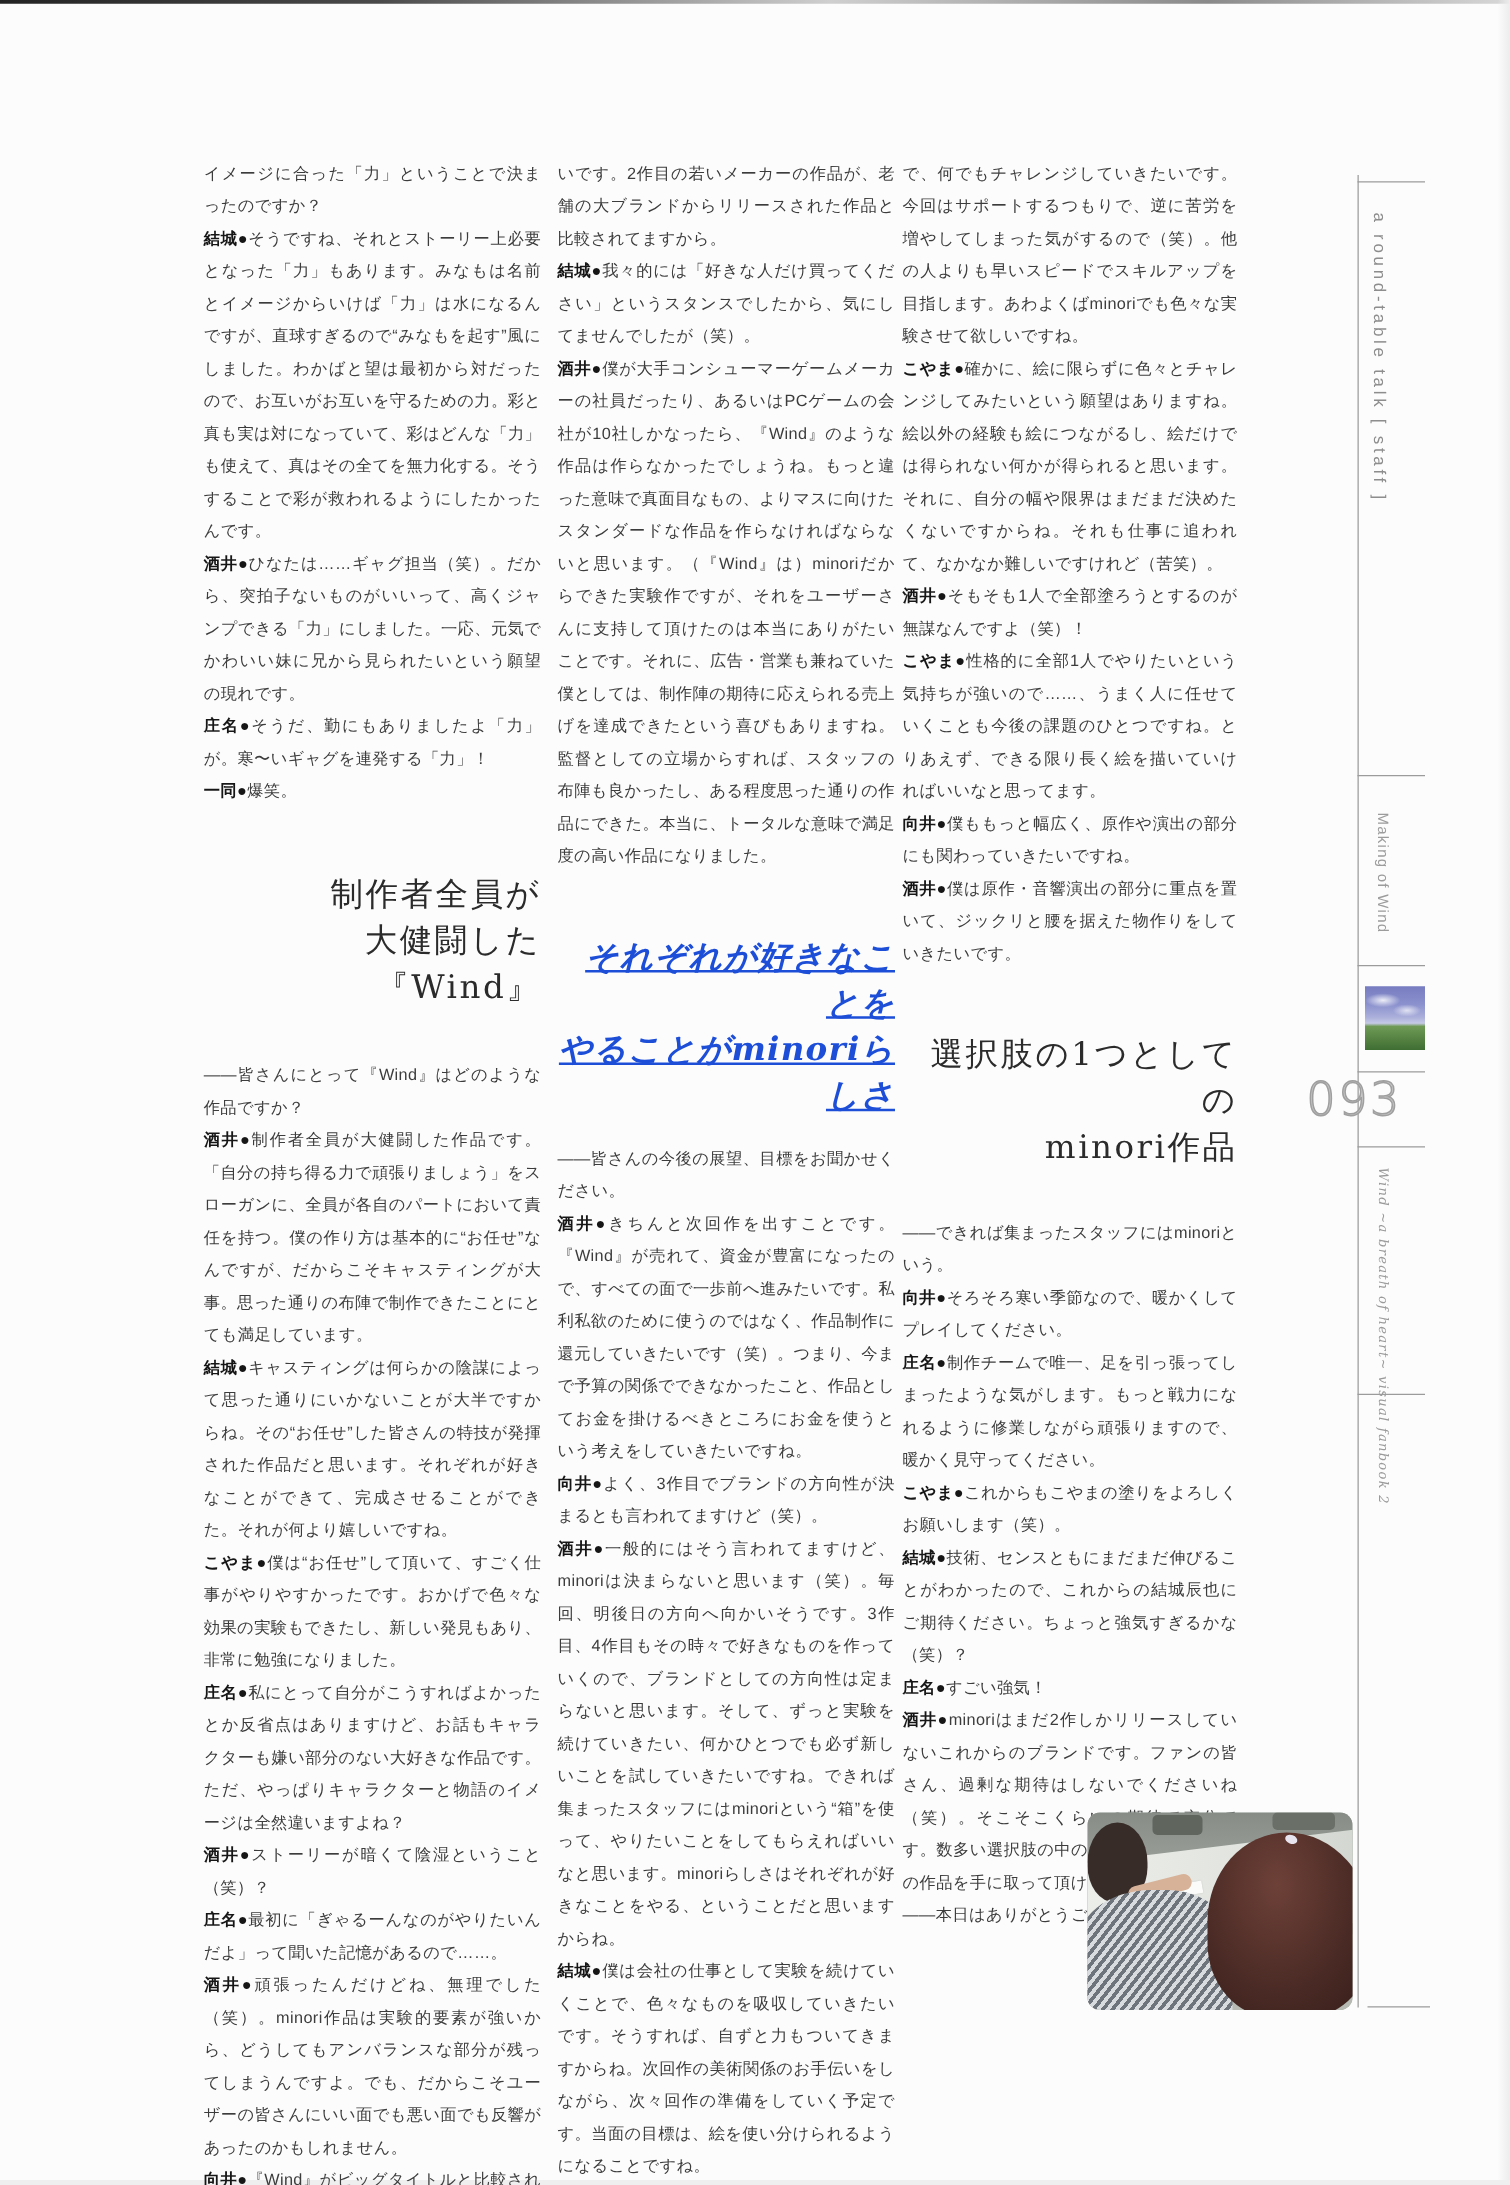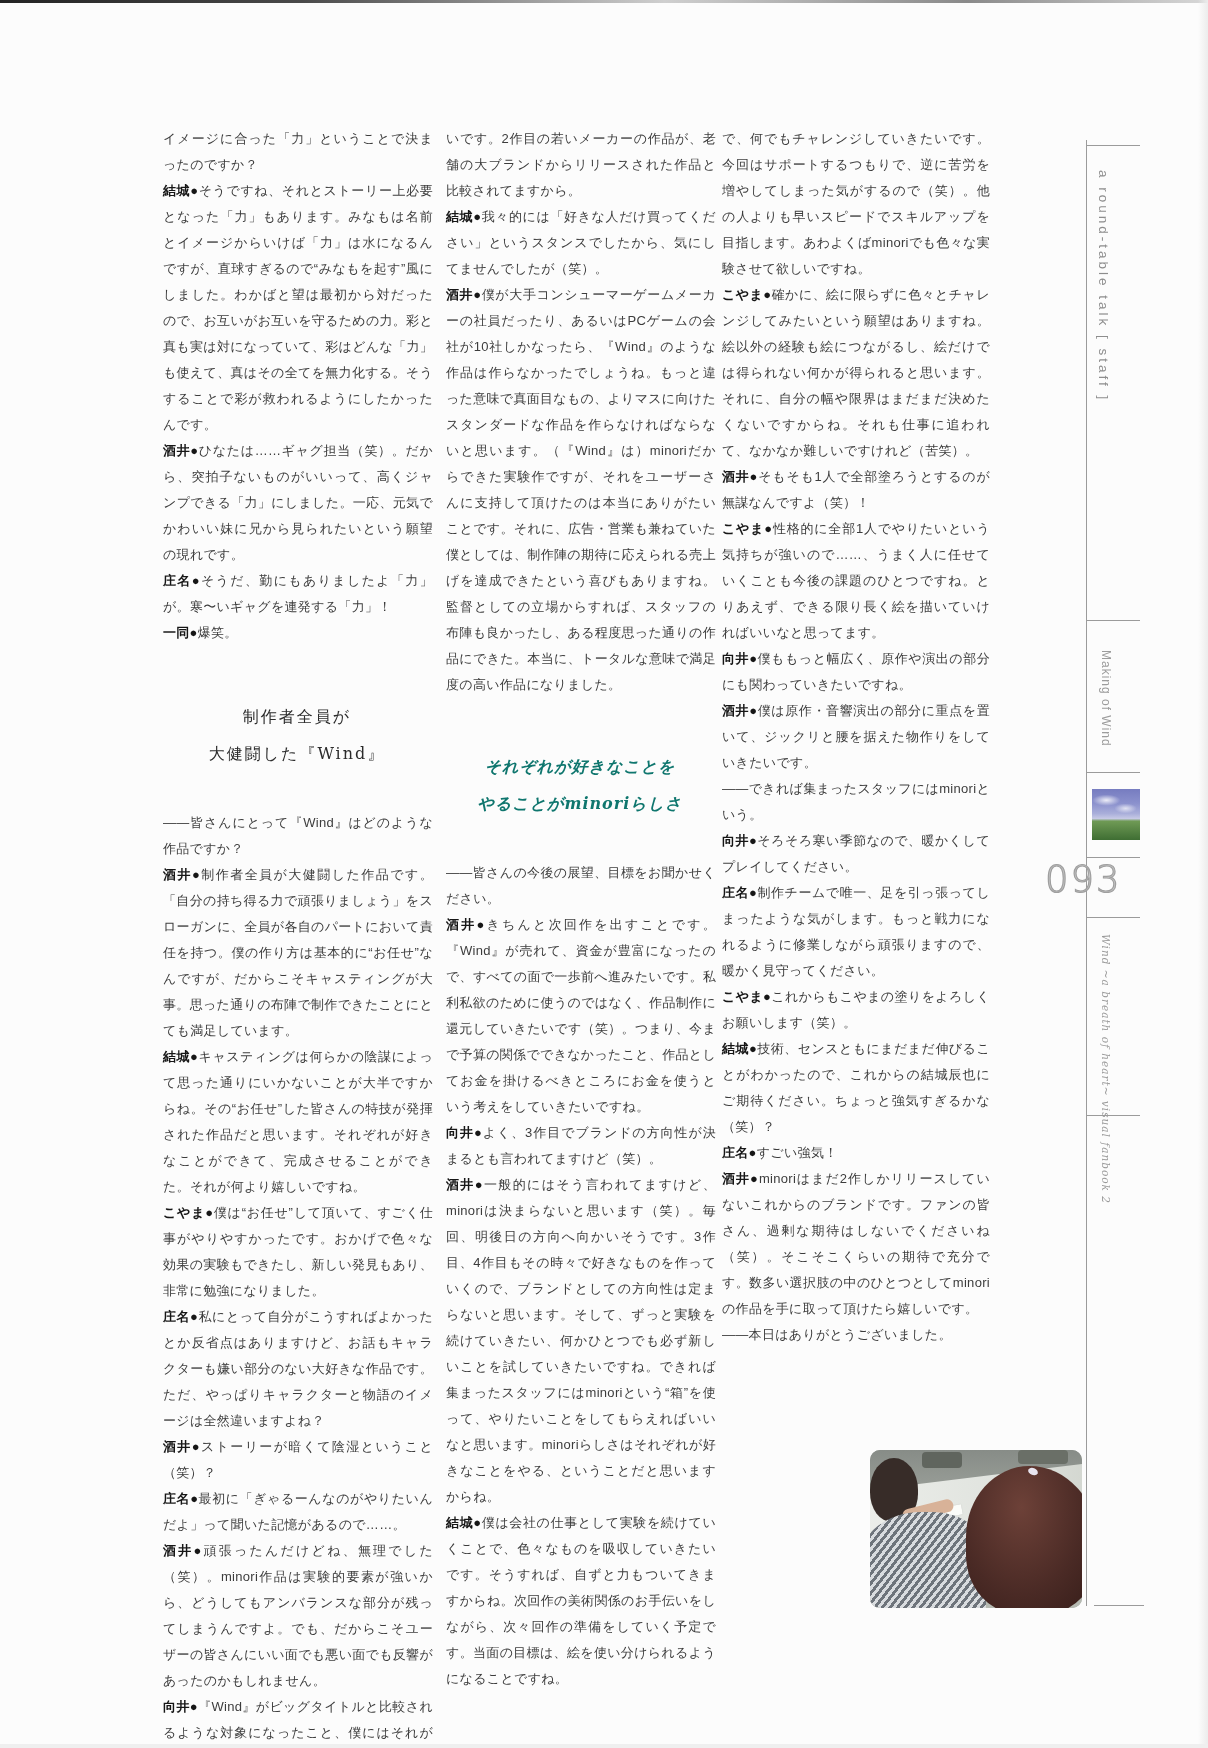--- a/index.html
+++ b/index.html
@@ -20,23 +20,23 @@
   .col{position:absolute;top:126px;width:270px;
     color:#3c3c3c;font-size:13px;line-height:26px;
     text-align:justify;letter-spacing:0.3px;}
   #col1{left:163px;}
   #col2{left:446px;}
   #col3{left:722px;width:268px;}
   .para{margin:0;}
   .speaker{color:#161616;font-weight:bold;margin-top:36px;}
   .heading{
     font-family:"DejaVu Serif","Liberation Serif",serif;
-    font-size:16px;line-height:37px;color:#2b2b2b;
-    letter-spacing:2px;margin:52px 0 38px -2px;text-align:center;font-weight:500;}
-  .heading.h2{font-weight:bold;font-style:italic;letter-spacing:1px;margin:50px 0 38px -2px;color:#0f766e;}
+    font-size:26px;line-height:37px;color:#2b2b2b;
+    letter-spacing:2px;margin:52px 0 38px -2px;text-align:right;font-weight:500;}
+  .heading.h2{font-weight:bold;font-style:italic;letter-spacing:1px;margin:50px 0 18px -2px;color:#1d4ed8;text-decoration:underline;}
   .heading.h3{margin:50px 0 36px -2px;}
 
   
   .side-rule{position:absolute;left:1086px;top:140px;width:1px;height:1466px;background:#9b9b9b;}
   .tick{position:absolute;left:1086px;width:54px;height:1px;background:#9b9b9b;}
   #tick1{top:145px;}#tick2{top:620px;}#tick3{top:772px;}
   #tick4{top:857px;}#tick5{top:917px;}#tick6{top:1115px;}#tick7{top:1605px;left:1094px;width:50px;}
   .vtext{position:absolute;writing-mode:vertical-rl;text-orientation:mixed;color:#8d8d8d;white-space:nowrap;}
   #side-top{left:1096px;top:170px;font-size:13.5px;letter-spacing:3px;}
   #side-mid{left:1099px;top:650px;font-size:12px;letter-spacing:1px;color:#9c9c9c;}
@@ -124,20 +124,24 @@
     <p class="para p"><b class="speaker">酒井●</b>一般的にはそう言われてますけど、minoriは決まらないと思います（笑）。毎回、明後日の方向へ向かいそうです。3作目、4作目もその時々で好きなものを作っていくので、ブランドとしての方向性は定まらないと思います。そして、ずっと実験を続けていきたい、何かひとつでも必ず新しいことを試していきたいですね。できれば集まったスタッフにはminoriという“箱”を使って、やりたいことをしてもらえればいいなと思います。minoriらしさはそれぞれが好きなことをやる、ということだと思いますからね。</p>
     <p class="para p"><b class="speaker">結城●</b>僕は会社の仕事として実験を続けていくことで、色々なものを吸収していきたいです。そうすれば、自ずと力もついてきますからね。次回作の美術関係のお手伝いをしながら、次々回作の準備をしていく予定です。当面の目標は、絵を使い分けられるようになることですね。</p>
   </div>
 <div class="col" id="col3">
     <p class="para cont">で、何でもチャレンジしていきたいです。今回はサポートするつもりで、逆に苦労を増やしてしまった気がするので（笑）。他の人よりも早いスピードでスキルアップを目指します。あわよくばminoriでも色々な実験させて欲しいですね。</p>
     <p class="para p"><b class="speaker">こやま●</b>確かに、絵に限らずに色々とチャレンジしてみたいという願望はありますね。絵以外の経験も絵につながるし、絵だけでは得られない何かが得られると思います。それに、自分の幅や限界はまだまだ決めたくないですからね。それも仕事に追われて、なかなか難しいですけれど（苦笑）。</p>
     <p class="para p"><b class="speaker">酒井●</b>そもそも1人で全部塗ろうとするのが無謀なんですよ（笑）！</p>
     <p class="para p"><b class="speaker">こやま●</b>性格的に全部1人でやりたいという気持ちが強いので……、うまく人に任せていくことも今後の課題のひとつですね。とりあえず、できる限り長く絵を描いていければいいなと思ってます。</p>
     <p class="para p"><b class="speaker">向井●</b>僕ももっと幅広く、原作や演出の部分にも関わっていきたいですね。</p>
     <p class="para p"><b class="speaker">酒井●</b>僕は原作・音響演出の部分に重点を置いて、ジックリと腰を据えた物作りをしていきたいです。</p>
+    <div class="heading h3">
+      <div>選択肢の1つとしての</div>
+      <div>minori作品</div>
+    </div>
     <p class="para q">——できれば集まったスタッフにはminoriという。</p>
     <p class="para p"><b class="speaker">向井●</b>そろそろ寒い季節なので、暖かくしてプレイしてください。</p>
     <p class="para p"><b class="speaker">庄名●</b>制作チームで唯一、足を引っ張ってしまったような気がします。もっと戦力になれるように修業しながら頑張りますので、暖かく見守ってください。</p>
     <p class="para p"><b class="speaker">こやま●</b>これからもこやまの塗りをよろしくお願いします（笑）。</p>
     <p class="para p"><b class="speaker">結城●</b>技術、センスともにまだまだ伸びることがわかったので、これからの結城辰也にご期待ください。ちょっと強気すぎるかな（笑）？</p>
     <p class="para p"><b class="speaker">庄名●</b>すごい強気！</p>
     <p class="para p"><b class="speaker">酒井●</b>minoriはまだ2作しかリリースしていないこれからのブランドです。ファンの皆さん、過剰な期待はしないでくださいね（笑）。そこそこくらいの期待で充分です。数多い選択肢の中のひとつとしてminoriの作品を手に取って頂けたら嬉しいです。</p>
     <p class="para q">——本日はありがとうございました。</p>
   </div>
 

